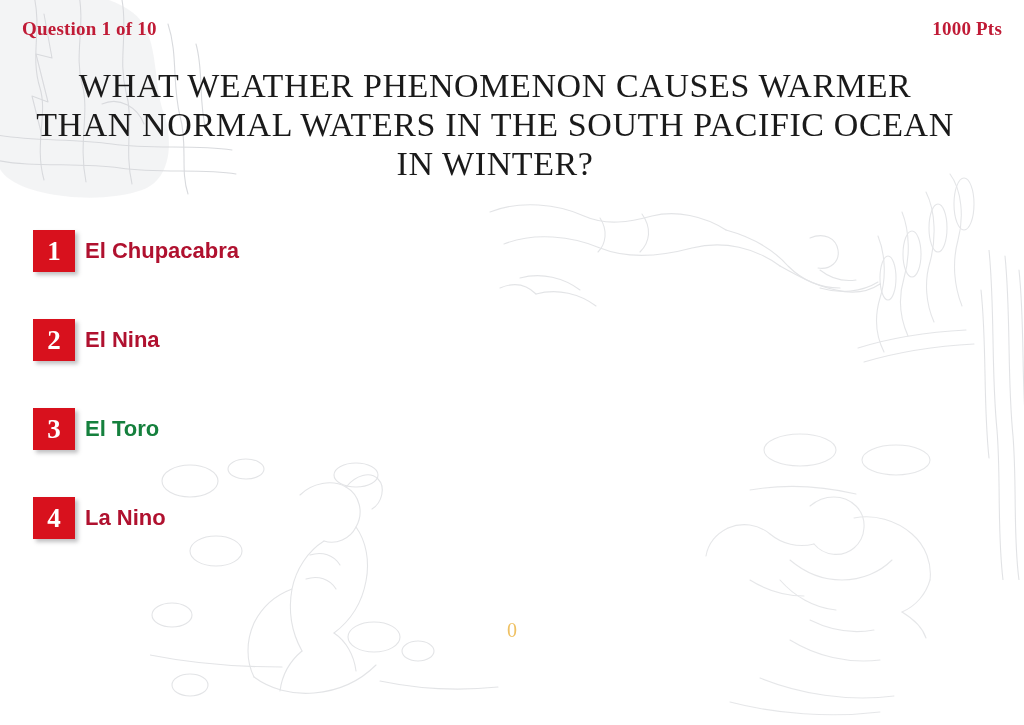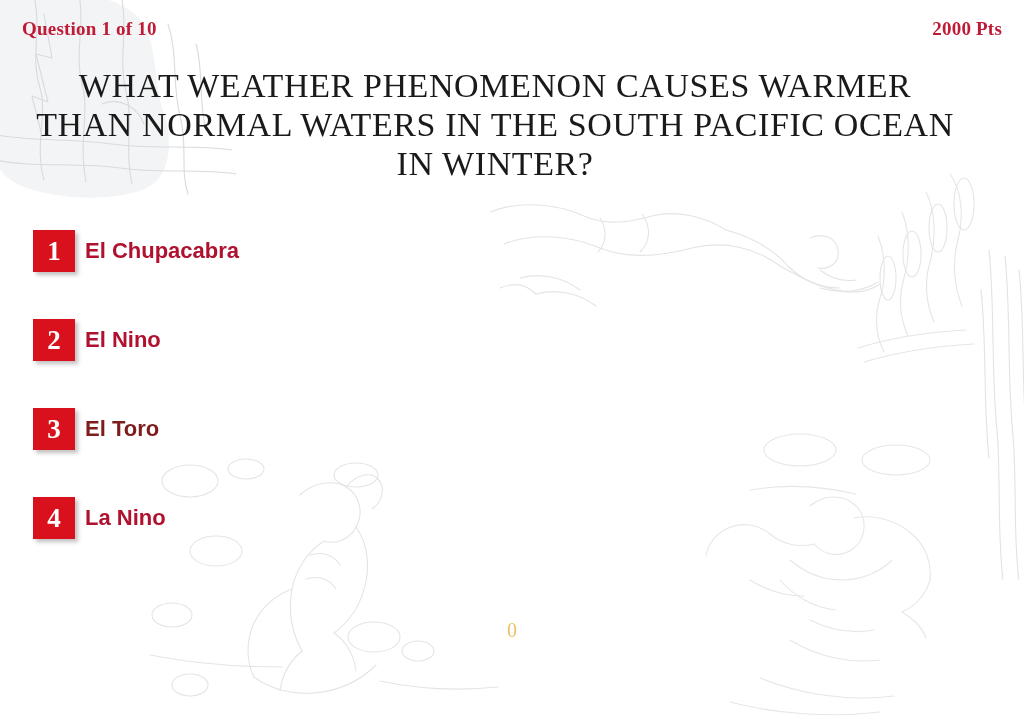--- a/index.html
+++ b/index.html
@@ -113,21 +113,21 @@
   }
   .answer-label {
     margin-left: 10px;
     font-family: Liberation Sans, sans-serif;
     font-size: 22px;
     font-weight: bold;
     line-height: 1;
     white-space: nowrap;
   }
   .answer-row[data-state="default"] .answer-label { color: #b0112f; }
-  .answer-row[data-state="highlighted"] .answer-label { color: #7f1d1d; text-align: right; }
+  .answer-row[data-state="highlighted"] .answer-label { color: #15803d; text-align: right; }
 
   
   #footer-brand {
     position: absolute;
     left: 0;
     top: 616px;
     width: 1024px;
     text-align: center;
   }
   #brand-name {
@@ -249,35 +249,35 @@
     <svg width="60" height="330" viewBox="0 0 60 330">
       <path class="bg-stroke" d="M14 0 C20 60 16 120 22 180 C26 230 22 280 28 330"></path>
       <path class="bg-stroke" d="M30 6 C36 66 32 126 38 186 C42 236 38 286 44 330"></path>
       <path class="bg-stroke" d="M44 20 C50 76 46 134 52 192"></path>
       <path class="bg-stroke" d="M6 40 C12 96 8 152 14 208"></path>
     </svg>
   </div>
 
   <div id="header-bar">
     <div id="question-counter">Question 1 of 10</div>
-    <div id="points-value">2000 Pts</div>
+    <div id="points-value">1000 Pts</div>
   </div>
 
   <h1 id="question-text">WHAT WEATHER PHENOMENON CAUSES WARMER THAN NORMAL WATERS IN THE SOUTH PACIFIC OCEAN IN WINTER?</h1>
 
   <div id="answers-list">
 
     <div class="answer-row" data-state="default">
       <div class="answer-badge">1</div>
       <div class="answer-label">El Chupacabra</div>
     </div>
 
     <div class="answer-row" data-state="default">
       <div class="answer-badge">2</div>
-      <div class="answer-label">El Nino</div>
+      <div class="answer-label">El Nina</div>
     </div>
 
     <div class="answer-row" data-state="highlighted">
       <div class="answer-badge">3</div>
       <div class="answer-label">El Toro</div>
     </div>
 
     <div class="answer-row" data-state="default">
       <div class="answer-badge">4</div>
       <div class="answer-label">La Nino</div>

